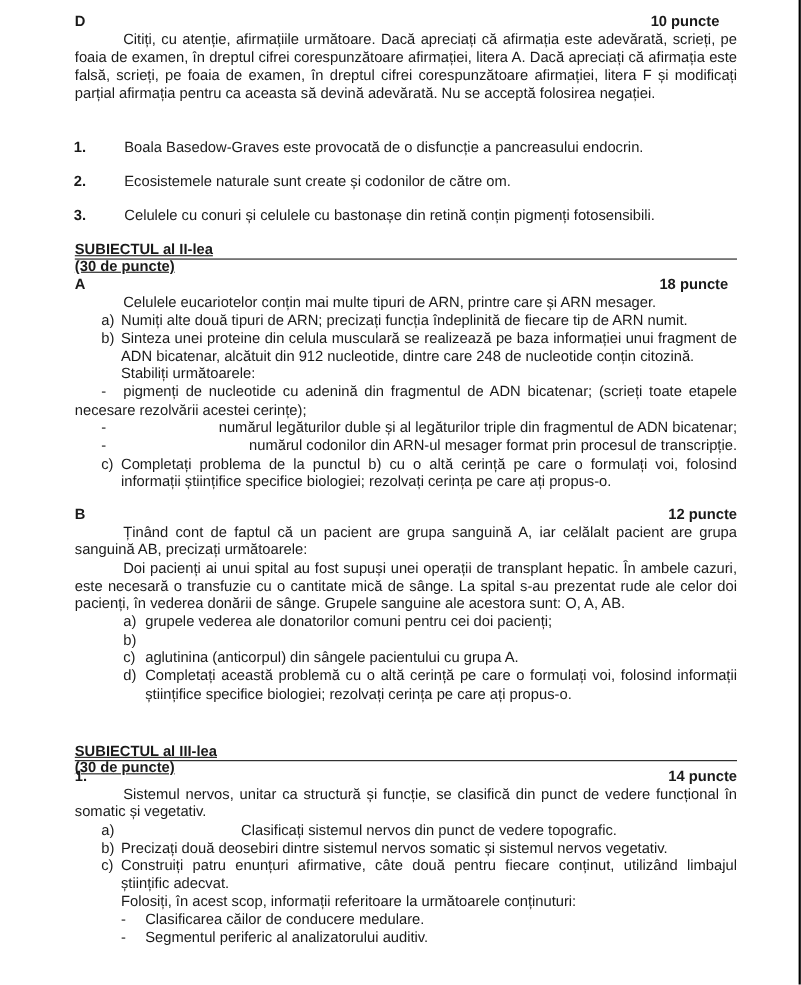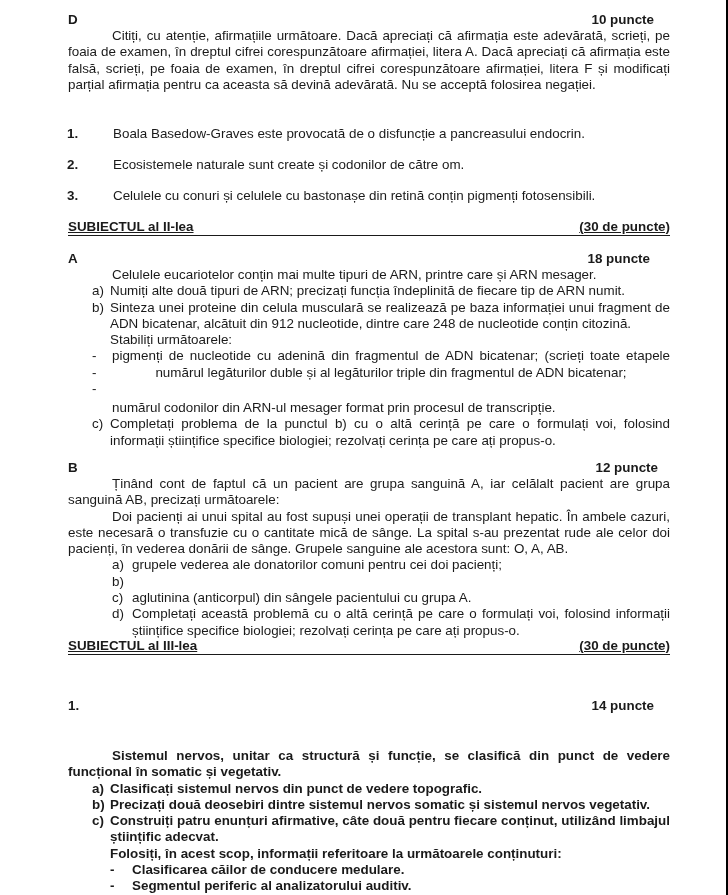--- a/index.html
+++ b/index.html
@@ -14,20 +14,21 @@
   .row-head { display: flex; justify-content: space-between; font-weight: bold; height: 16px; line-height: 16px; }
   .abs { position: absolute; left: 0; width: 602px; }
   .p { text-align: justify; line-height: 16.3px; margin: 0; }
   .indent { text-indent: 44px; }
   .num-item { display: flex; line-height: 16px; }
   .num-item .n { width: 46px; font-weight: bold; flex: none; }
   .sec-head {
     display: flex; justify-content: space-between; font-weight: bold;
     border-bottom: 1.5px solid #1a1a1a; line-height: 15px; height: 16px;
     text-decoration: underline;
+    flex-direction: column;
   }
   .sub { display: flex; line-height: 16.3px; text-align: justify; }
   .sub .lbl { width: 18px; flex: none; }
   .sub .txt { flex: 1; text-align: justify; }
   .dash { display: flex; line-height: 16.3px; }
   .dash .d { width: 20px; flex: none; }
   .dash .txt { flex: 1; text-align: justify; }
 </style>
 </head>
 <body>
@@ -58,59 +59,62 @@
   </div>
 
   <div class="abs sec-head" style="top:219px;">
     <span>SUBIECTUL al II-lea</span>
     <span>(30 de puncte)</span>
   </div>
 
   <div class="abs" style="top:251px;">
     <div class="row-head">
       <span>A</span>
-      <span style="margin-right:20px;">18 puncte</span>
+      <span style="margin-right:8px;">18 puncte</span>
     </div>
   </div>
 
   <div class="abs" style="top:267px;">
     <p class="p" style="padding-left:44px; text-align:left;">Celulele eucariotelor conțin mai multe tipuri de ARN, printre care și ARN mesager.</p>
     <div class="sub" style="padding-left:24px;">
       <span class="lbl">a)</span>
       <span class="txt" style="text-align:left;">Numiți alte două tipuri de ARN; precizați funcția îndeplinită de fiecare tip de ARN numit.</span>
     </div>
     <div class="sub" style="padding-left:24px;">
       <span class="lbl">b)</span>
       <span class="txt">
         <span>Sinteza unei proteine din celula musculară se realizează pe baza informației unui fragment de ADN bicatenar, alcătuit din 912 nucleotide, dintre care 248 de nucleotide conțin citozină.</span><br>
         <span>Stabiliți următoarele:</span>
       </span>
     </div>
     <div class="dash" style="padding-left:24px;">
       <span class="d">-</span>
       <span class="txt" style="text-align-last:justify;">pigmenți de nucleotide cu adenină din fragmentul de ADN bicatenar; (scrieți toate etapele</span>
     </div>
-    <div class="dash" style="padding-left:24px;">
-      <span class="d">-</span>
-      <span class="txt" style="text-align:center;">numărul legăturilor duble și al legăturilor triple din fragmentul de ADN bicatenar;</span>
+    <div class="dash" style="padding-left:0;">
+      <span class="txt">necesare rezolvării acestei cerințe);</span>
     </div>
     <div class="dash" style="padding-left:24px;">
       <span class="d">-</span>
-      <span class="txt" style="text-align:left;margin-top:19px;">numărul codonilor din ARN-ul mesager format prin procesul de transcripție.</span>
+      <span class="txt" style="text-align:right;">numărul legăturilor duble și al legăturilor triple din fragmentul de ADN bicatenar;</span>
+    </div>
+    <div class="dash" style="padding-left:24px;">
+      <span class="d">-</span>
+      <span class="txt" style="text-align:right;">numărul codonilor din ARN-ul mesager format prin procesul de transcripție.</span>
     </div>
     <div class="sub" style="padding-left:24px;">
       <span class="lbl">c)</span>
       <span class="txt">Completați problema de la punctul b) cu o altă cerință pe care o formulați voi, folosind informații științifice specifice biologiei; rezolvați cerința pe care ați propus-o.</span>
     </div>
   </div>
 
   <div class="abs" style="top:460px;">
     <div class="row-head">
       <span>B</span>
-      <span style="margin-right:12px;">12 puncte</span>
+      <span style="margin-right:0;">12 puncte</span>
     </div>
   </div>
   <div class="abs" style="top:476px;">
     <p class="p indent">Ținând cont de faptul că un pacient are grupa sanguină A, iar celălalt pacient are grupa sanguină AB, precizați următoarele:</p>
     <p class="p indent">Doi pacienți ai unui spital au fost supuși unei operații de transplant hepatic. În ambele cazuri, este necesară o transfuzie cu o cantitate mică de sânge. La spital s-au prezentat rude ale celor doi pacienți, în vederea donării de sânge. Grupele sanguine ale acestora sunt: O, A, AB.</p>
     <div class="sub" style="padding-left:44px;">
       <span class="lbl" style="width:20px;">a)</span>
       <span class="txt" style="text-align:left;">grupele vederea ale donatorilor comuni pentru cei doi pacienți;</span>
     </div>
     <div class="sub" style="padding-left:44px;">
@@ -119,36 +123,36 @@
     <div class="sub" style="padding-left:44px;">
       <span class="lbl" style="width:20px;">c)</span>
       <span class="txt" style="text-align:left;">aglutinina (anticorpul) din sângele pacientului cu grupa A.</span>
     </div>
     <div class="sub" style="padding-left:44px;">
       <span class="lbl" style="width:20px;">d)</span>
       <span class="txt">Completați această problemă cu o altă cerință pe care o formulați voi, folosind informații științifice specifice biologiei; rezolvați cerința pe care ați propus-o.</span>
     </div>
   </div>
 
-  <div class="abs sec-head" style="top:638px;gap:14px;">
+  <div class="abs sec-head" style="top:675px;">
     <span>SUBIECTUL al III-lea</span>
     <span>(30 de puncte)</span>
   </div>
 
   <div class="abs" style="top:698px;">
     <div class="row-head">
       <span>1.</span>
-      <span style="margin-right:16px;">14 puncte</span>
+      <span style="margin-right:0;">14 puncte</span>
     </div>
   </div>
-  <div class="abs" style="top:748px;font-weight:bold;">
+  <div class="abs" style="top:714px;">
     <p class="p indent">Sistemul nervos, unitar ca structură și funcție, se clasifică din punct de vedere funcțional în somatic și vegetativ.</p>
     <div class="sub" style="padding-left:24px;">
       <span class="lbl">a)</span>
-      <span class="txt" style="text-align:left;">Clasificați sistemul nervos din punct de vedere topografic.</span>
+      <span class="txt" style="text-align:center;">Clasificați sistemul nervos din punct de vedere topografic.</span>
     </div>
     <div class="sub" style="padding-left:24px;">
       <span class="lbl">b)</span>
       <span class="txt" style="text-align:left;">Precizați două deosebiri dintre sistemul nervos somatic și sistemul nervos vegetativ.</span>
     </div>
     <div class="sub" style="padding-left:24px;">
       <span class="lbl">c)</span>
       <span class="txt">
         <span>Construiți patru enunțuri afirmative, câte două pentru fiecare conținut, utilizând limbajul științific adecvat.</span><br>
         <span>Folosiți, în acest scop, informații referitoare la următoarele conținuturi:</span>

